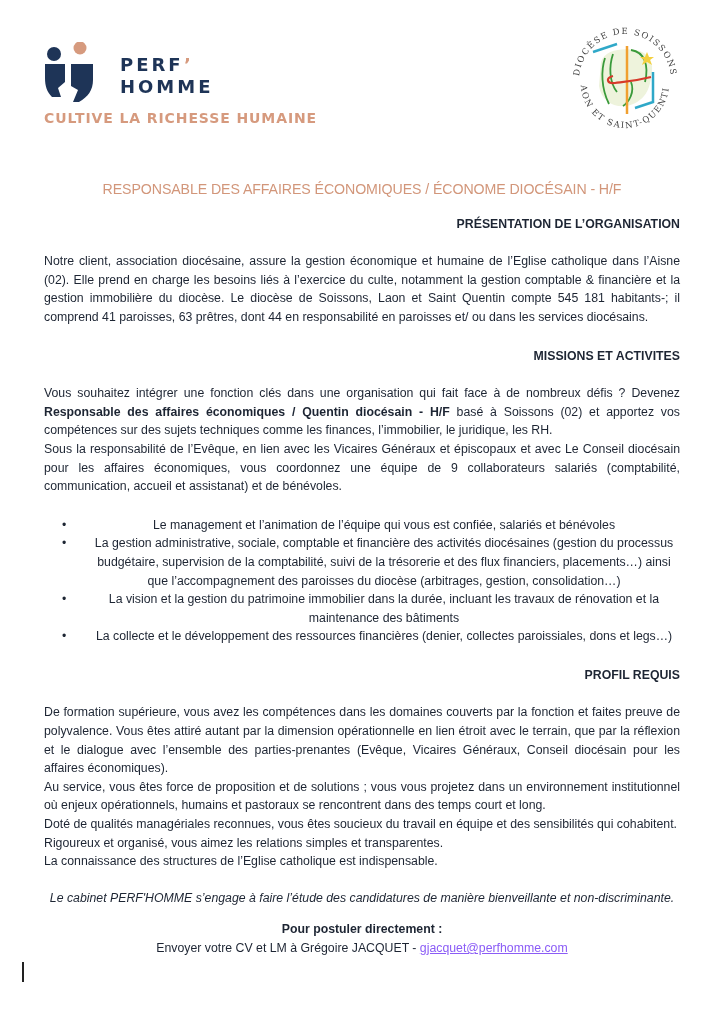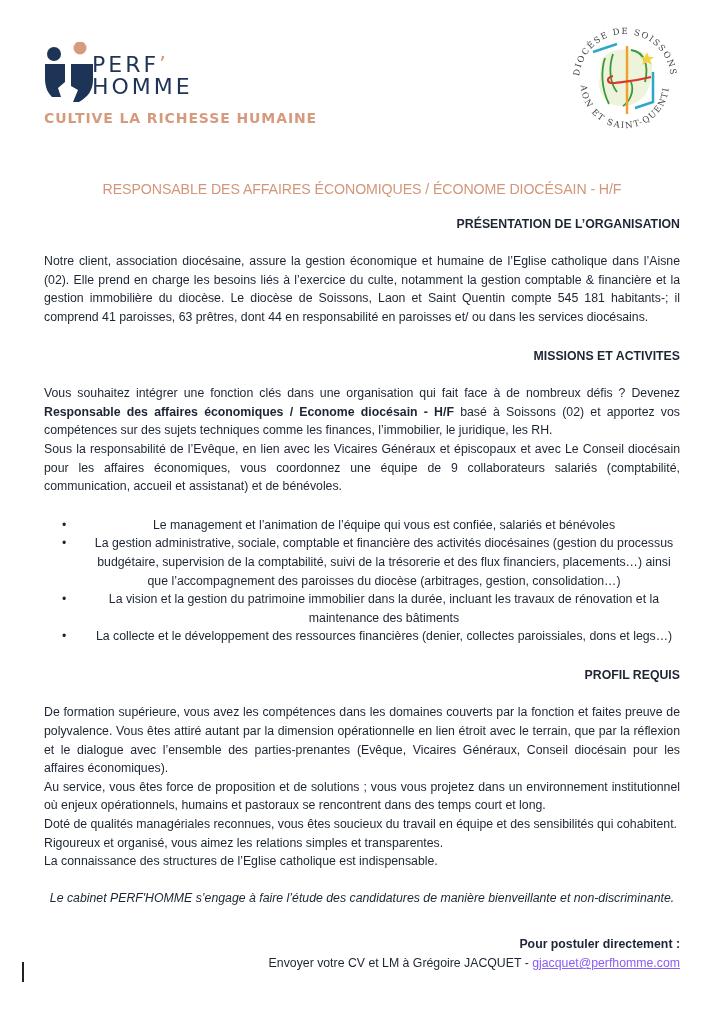--- a/index.html
+++ b/index.html
@@ -1,36 +1,36 @@
 <!DOCTYPE html>
 <html><head>
 <meta charset="utf-8">
 <style>
   html, body { margin: 0; padding: 0; background: #ffffff; }
   body { width: 724px; height: 1024px; position: relative; overflow: hidden;
          font-family: "Liberation Sans", sans-serif; color: #1f2a44; }
   .logo { position: absolute; left: 44px; top: 42px; width: 200px; height: 82px; }
   .logo-mark { position: absolute; left: 0; top: 0; width: 50px; height: 62px; }
-  .logo-text { position: absolute; left: 48px; top: 12px; font-family: "DejaVu Sans", sans-serif;
-               font-weight: normal; color: #1e3457; font-size: 22px; letter-spacing: 3px; line-height: 22px; }
+  .logo-text { position: absolute; left: 76px; top: 12px; font-family: "DejaVu Sans", sans-serif;
+               font-weight: bold; color: #1e3457; font-size: 18px; letter-spacing: 3px; line-height: 22px; }
   .logo-apos { color: #d69a7e; }
   .logo-tag { position: absolute; left: 0; top: 68px; font-family: "DejaVu Sans", sans-serif;
               font-weight: bold; color: #d69a7e; font-size: 14px; letter-spacing: 0.9px; white-space: nowrap; }
   .seal { position: absolute; left: 565px; top: 22px; width: 120px; height: 112px; }
   .content { position: absolute; left: 44px; top: 180px; width: 636px; font-size: 12.3px; line-height: 18.6px; color: #1d2533; }
   .title { color: #d2967a; font-size: 14.2px; margin: 0 0 16px 0; font-weight: normal; letter-spacing: -0.1px; text-align: center; }
   .sec { font-weight: bold; font-size: 12.3px; margin: 0 0 19px 0; color: #1d2533; text-align: right; }
   p { margin: 0; text-align: justify; }
   .gap { height: 18px; }
   .gap-lg { height: 20px; }
   ul { margin: 2px 0 0 0; padding: 0 0 0 44px; list-style: none; }
   li { position: relative; padding-left: 0; text-align: center; }
   li::before { content: "•"; position: absolute; left: -26px; top: 0; }
   .note { font-style: italic; text-align: center; margin-top: 18px; }
-  .apply { text-align: right; margin-top: 28px; }
+  .apply { text-align: center; margin-top: 13px; }
   .apply b { font-weight: bold; }
   .email { color: #8b5cf6; text-decoration: underline; }
   .marker { position: absolute; left: 22px; top: 962px; width: 2px; height: 20px; background: #222; }
   b.inl { font-weight: bold; }
 </style>
 </head>
 <body>
 
 <div class="logo">
   <svg class="logo-mark" viewBox="0 0 50 62">
@@ -70,21 +70,21 @@
 </svg>
 
 <div class="content">
   <h1 class="title">RESPONSABLE DES AFFAIRES ÉCONOMIQUES / ÉCONOME DIOCÉSAIN - H/F</h1>
 
   <div class="sec">PRÉSENTATION DE L’ORGANISATION</div>
   <p>Notre client, association diocésaine, assure la gestion économique et humaine de l’Eglise catholique dans l’Aisne (02). Elle prend en charge les besoins liés à l’exercice du culte, notamment la gestion comptable &amp; financière et la gestion immobilière du diocèse. Le diocèse de Soissons, Laon et Saint Quentin compte 545 181 habitants-; il comprend 41 paroisses, 63 prêtres, dont 44 en responsabilité en paroisses et/ ou dans les services diocésains.</p>
 
   <div class="gap-lg"></div>
   <div class="sec">MISSIONS ET ACTIVITES</div>
-  <p><span>Vous souhaitez intégrer une fonction clés dans une organisation qui fait face à de nombreux défis ? Devenez </span><b class="inl">Responsable des affaires économiques / Econome diocésain - H/F</b><span> basé à Soissons (02) et apportez vos compétences sur des sujets techniques comme les finances, l’immobilier, le juridique, les RH.</span></p>
+  <p><span>Vous souhaitez intégrer une fonction clés dans une organisation qui fait face à de nombreux défis ? Devenez </span><b class="inl">Responsable des affaires économiques / Quentin diocésain - H/F</b><span> basé à Soissons (02) et apportez vos compétences sur des sujets techniques comme les finances, l’immobilier, le juridique, les RH.</span></p>
   <p>Sous la responsabilité de l’Evêque, en lien avec les Vicaires Généraux et épiscopaux et avec Le Conseil diocésain pour les affaires économiques, vous coordonnez une équipe de 9 collaborateurs salariés (comptabilité, communication, accueil et assistanat) et de bénévoles.</p>
   <div class="gap"></div>
   <ul>
     <li>Le management et l’animation de l’équipe qui vous est confiée, salariés et bénévoles</li>
     <li>La gestion administrative, sociale, comptable et financière des activités diocésaines (gestion du processus budgétaire, supervision de la comptabilité, suivi de la trésorerie et des flux financiers, placements…) ainsi que l’accompagnement des paroisses du diocèse (arbitrages, gestion, consolidation…)</li>
     <li>La vision et la gestion du patrimoine immobilier dans la durée, incluant les travaux de rénovation et la maintenance des bâtiments</li>
     <li>La collecte et le développement des ressources financières (denier, collectes paroissiales, dons et legs…)</li>
   </ul>
 
   <div class="gap-lg"></div>

